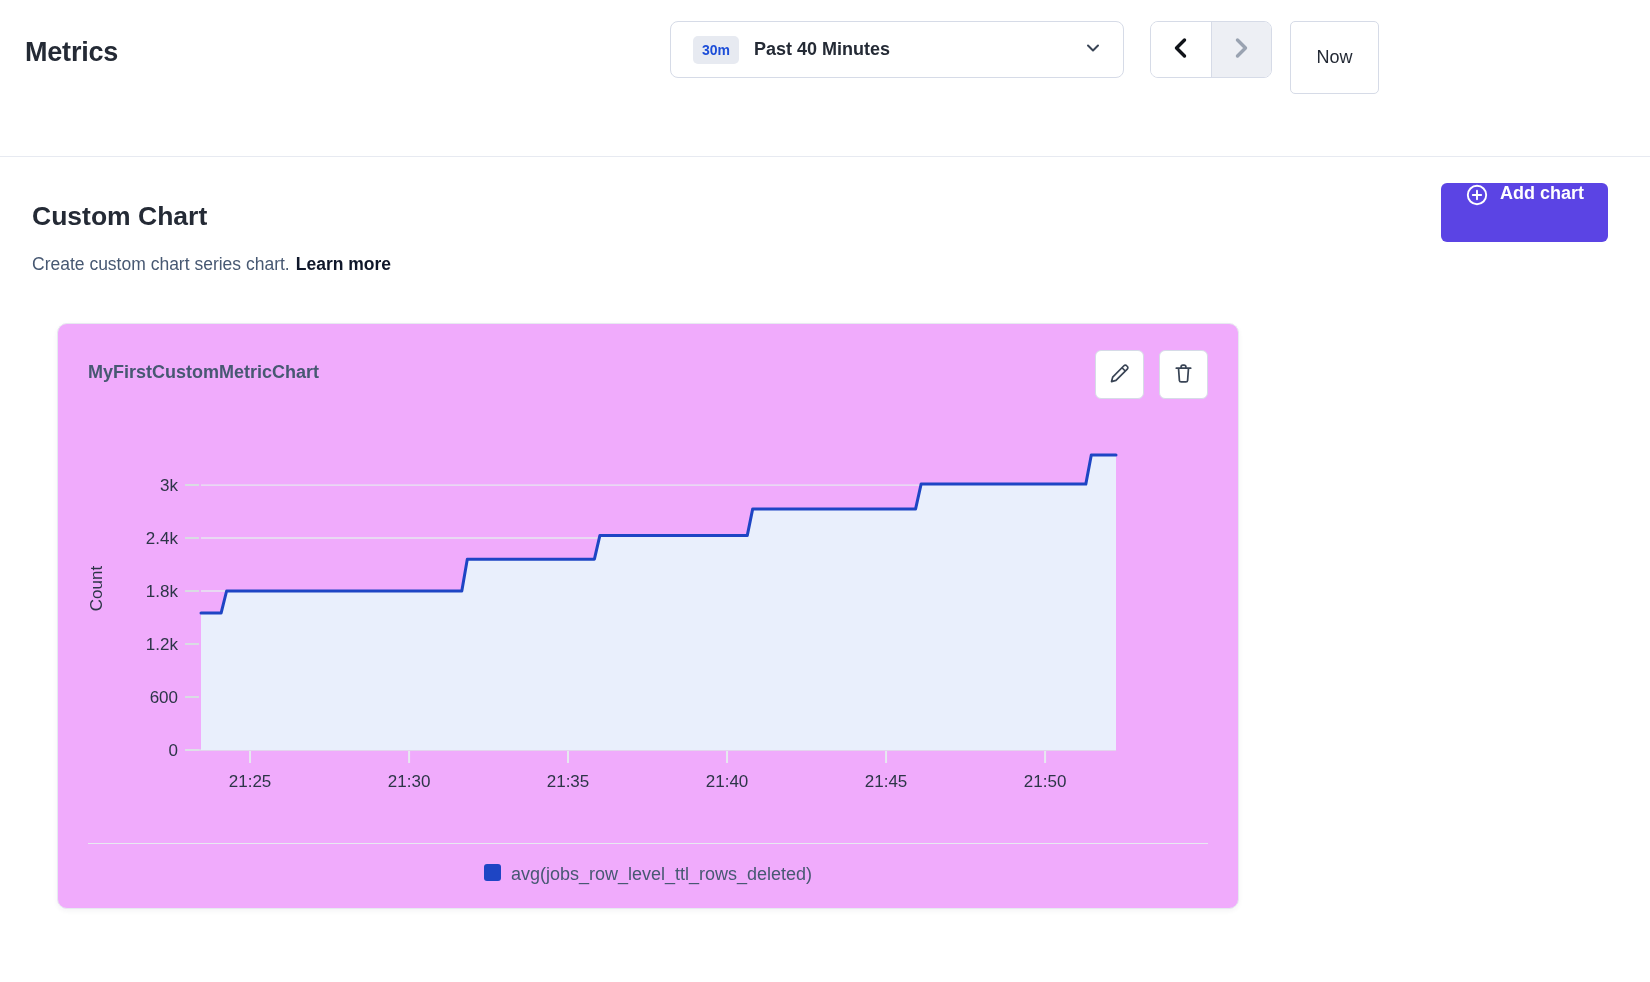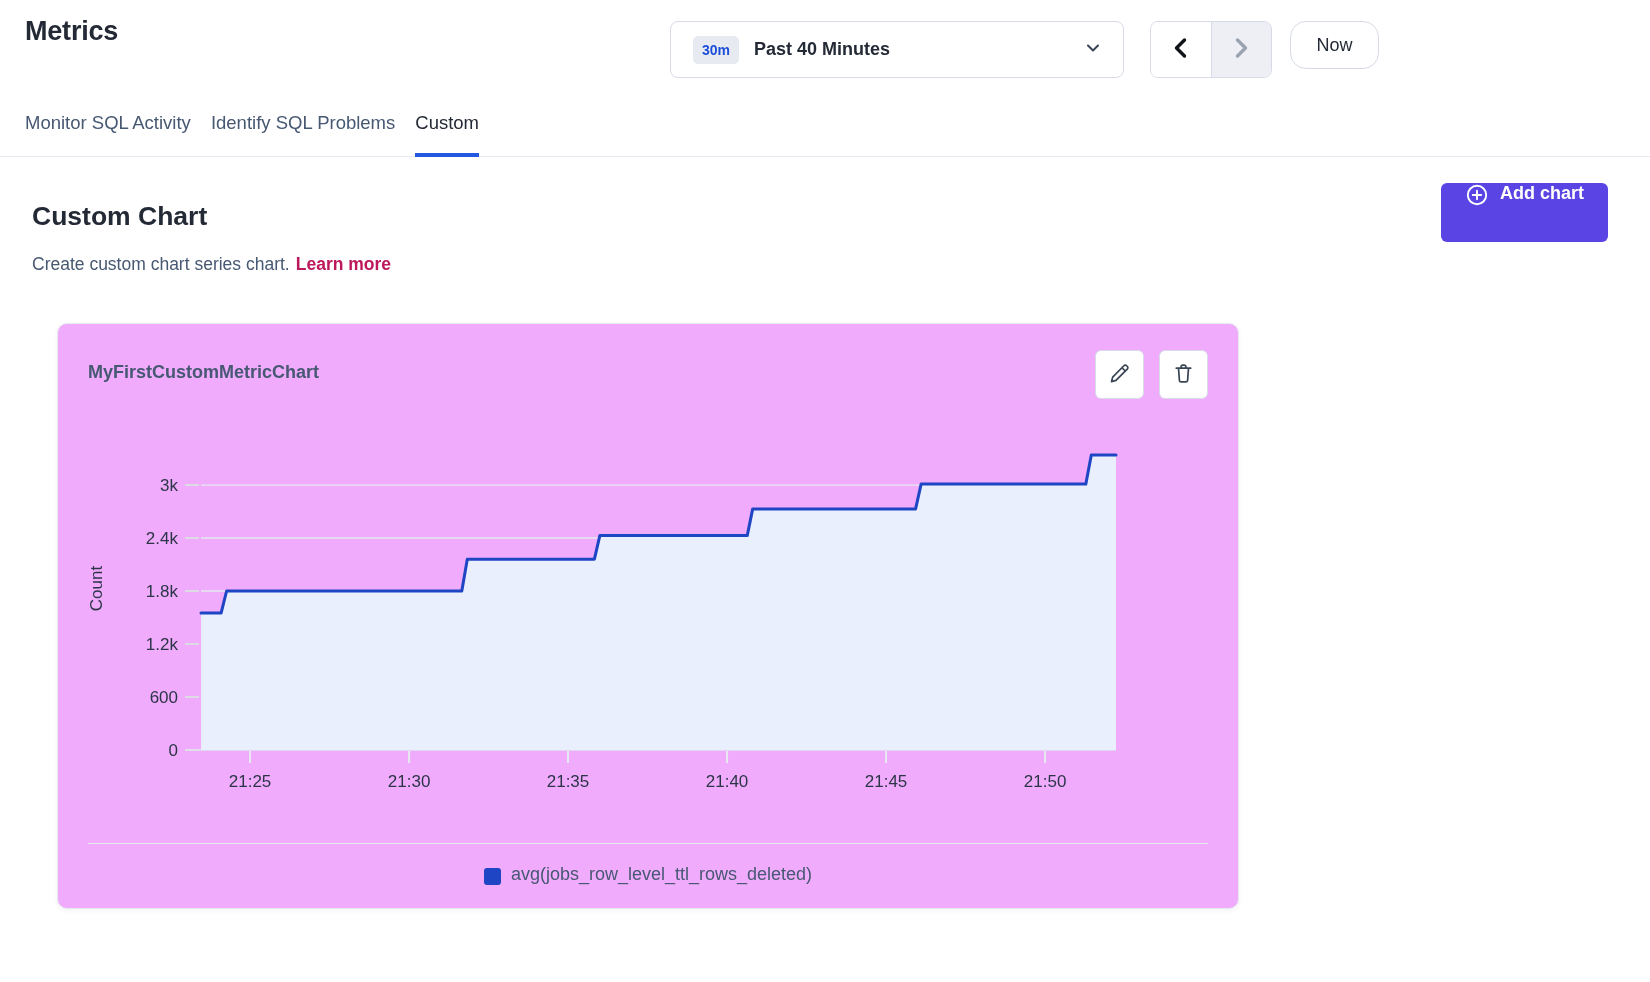--- a/index.html
+++ b/index.html
@@ -1,64 +1,64 @@
 <!DOCTYPE html>
 <html><head>
 <meta charset="utf-8">
 <style>
   * { box-sizing: border-box; margin: 0; padding: 0; }
   html,body { width:1650px; height:982px; background:#fff;
     font-family:"Liberation Sans", sans-serif; color:#242a35; overflow:hidden; }
 
   
   .header { position:relative; height:157px; border-bottom:1px solid #e7eaf1; }
-  .page-title { position:absolute; left:25px; top:16px; font-size:27px; font-weight:700; color:#242a35; letter-spacing:-0.2px; }
+  .page-title { position:absolute; left:25px; top:37px; font-size:27px; font-weight:700; color:#242a35; letter-spacing:-0.2px; }
 
   .time-picker { position:absolute; left:670px; top:21px; width:454px; height:57px;
     border:1px solid #d6dbe7; border-radius:8px; background:#fff;
     display:flex; align-items:center; padding:0 20px 0 22px; cursor:pointer; }
   .time-badge { background:#e7eaf1; border-radius:5px; padding:6px 9px; font-size:14px; font-weight:700; color:#1d4ed8; margin-right:15px; }
   .time-label { font-size:18px; font-weight:600; color:#242a35; flex:1; }
 
   .arrow-group { position:absolute; left:1150px; top:21px; width:122px; height:57px;
     border:1px solid #d6dbe7; border-radius:8px; display:flex; overflow:hidden; background:#fff; }
   .arrow-btn { flex:1; display:flex; align-items:center; justify-content:center; background:#fff; border:none; cursor:pointer; }
   .arrow-btn.next { background:#edeff4; border-left:1px solid #d6dbe7; cursor:default; }
 
-  .now-btn { position:absolute; left:1290px; top:21px; width:89px; height:48px;
-    border:1px solid #d6dbe7; border-radius:16px; background:#fff; font-size:18px; color:#242a35;
+  .now-btn { position:absolute; left:1290px; top:21px; width:89px; height:73px;
+    border:1px solid #d6dbe7; border-radius:5px; background:#fff; font-size:18px; color:#242a35;
     font-family:inherit; cursor:pointer; }
 
   .tabs { position:absolute; left:25px; bottom:-1px; display:flex; gap:20px; }
   .tab { font-size:18.5px; color:#475872; padding-bottom:19px; border-bottom:4px solid transparent; cursor:pointer; }
   .tab.active { color:#242a35; border-bottom-color:#2359e0; }
 
   
   .section { position:relative; padding:44px 0 0 32px; }
   .section-title { font-size:26.5px; font-weight:700; color:#242a35; }
   .section-desc { margin-top:22px; font-size:17.5px; color:#475872; }
-  .learn-more { color:#be185d; font-weight:600; text-decoration:none; margin-left:6px; cursor:pointer; }
+  .learn-more { color:#0f172a; font-weight:600; text-decoration:none; margin-left:6px; cursor:pointer; }
   .add-chart-btn { position:absolute; top:26px; right:42px; height:59px; padding:0 24px;
     background:#5b44e4; color:#fff; border:none; border-radius:6px; font-size:18px; font-weight:600;
     font-family:inherit; display:flex; align-items:flex-start; gap:11px; cursor:pointer; }
 
   
   .card { margin:48px 0 0 25px; width:1182px; height:586px; background:#f0abfc;
     border:1px solid #e7eaf1; border-radius:10px; box-shadow:0 2px 5px rgba(36,42,53,.05);
     padding:26px 30px 0; }
   .card-header { display:flex; justify-content:space-between; align-items:flex-start; height:52px; }
   .card-title { font-size:18px; font-weight:700; color:#475872; margin-top:12px; }
   .icon-btns { display:flex; gap:15px; }
   .icon-btn { width:49px; height:49px; border:1px solid #d6dbe7; border-radius:6px; background:#fff;
     display:flex; align-items:center; justify-content:center; cursor:pointer; }
 
   .chart-svg { display:block; margin-top:10px; }
   .chart-svg text { font-family:"Liberation Sans", sans-serif; font-size:17px; fill:#2c3547; }
   .card-divider { border:none; border-top:1px solid #e7eaf1; margin-top:46px; }
-  .legend-row { display:flex; justify-content:center; align-items:flex-end; gap:10px; margin-top:20px; }
+  .legend-row { display:flex; justify-content:center; align-items:flex-start; gap:10px; margin-top:20px; }
   .legend-swatch { width:17px; height:17px; border-radius:3px; background:#1e45c4; cursor:pointer; }
   .legend-label { font-size:18px; color:#475872; }
 </style>
 </head>
 <body>
 
 <div class="header">
   <h1 class="page-title">Metrics</h1>
 
   <div class="time-picker">
@@ -83,25 +83,20 @@
       <span>
         <svg width="22" height="24" viewBox="0 0 22 24">
             <polyline points="7.5,4 15.5,12 7.5,20" fill="none" stroke="#9aa3b1" stroke-width="3.4" stroke-linecap="round" stroke-linejoin="round"></polyline>
           </svg>
       </span>
     </button>
   </div>
 
   <button class="now-btn">Now</button>
 
-  <div class="tabs">
-    <span class="tab">Monitor SQL Activity</span>
-    <span class="tab">Identify SQL Problems</span>
-    <span class="tab active">Custom</span>
-  </div>
 </div>
 
 <div class="section">
   <h2 class="section-title">Custom Chart</h2>
   <div class="section-desc"><span>Create custom chart series chart.</span><a class="learn-more">Learn more</a></div>
 
   <button class="add-chart-btn">
     <span>
       <svg width="24" height="24" viewBox="0 0 24 24">
           <circle cx="12" cy="12" r="9.2" fill="none" stroke="#fff" stroke-width="1.9"></circle>

